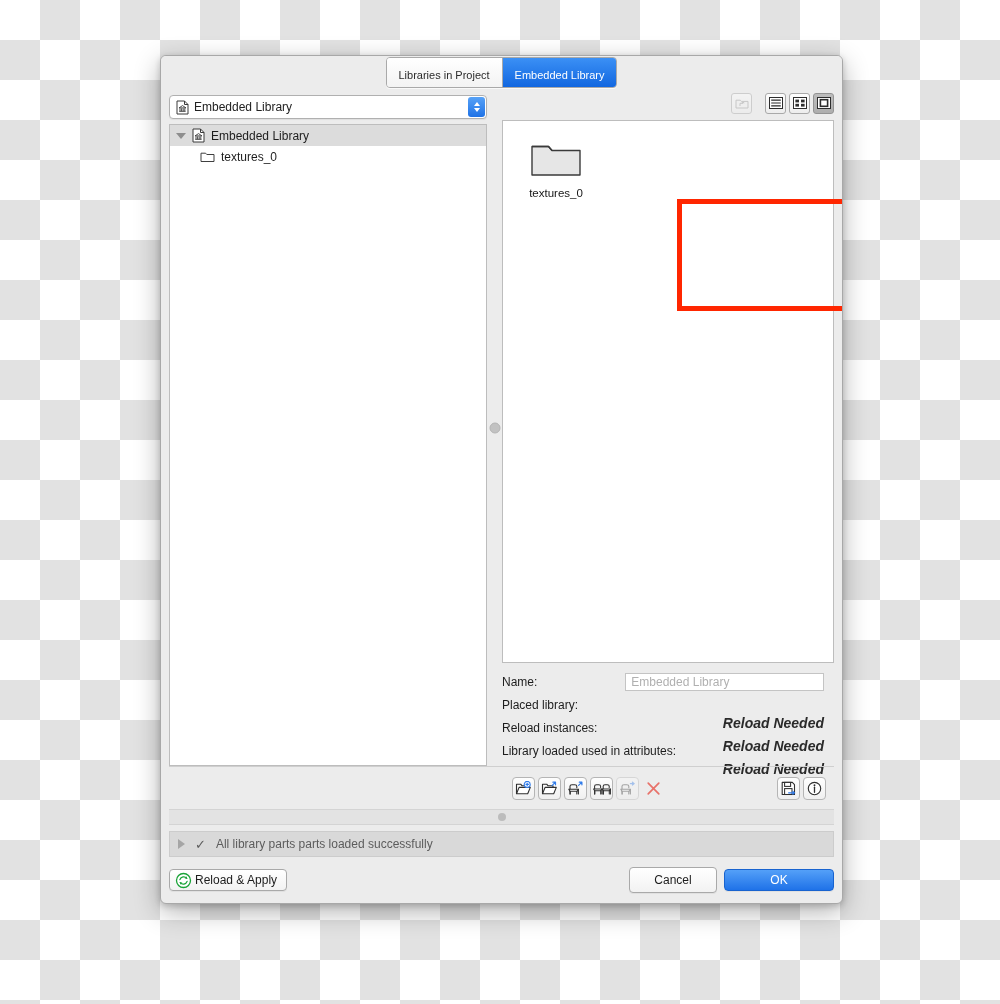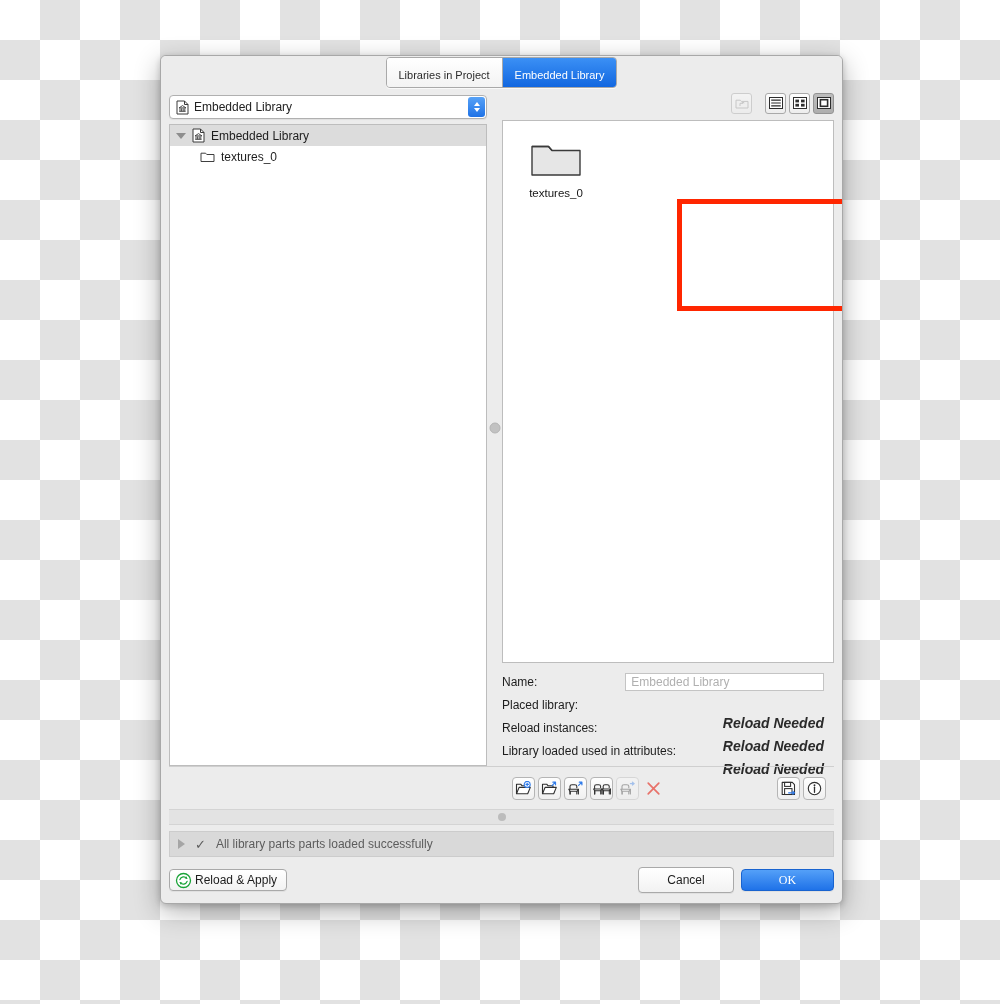--- a/index.html
+++ b/index.html
@@ -410,28 +410,27 @@
     background: linear-gradient(to bottom, #ffffff, #f2f2f2);
     display: inline-flex;
     align-items: center;
     justify-content: center;
     padding: 0 14px;
     box-sizing: border-box;
     white-space: nowrap;
     box-shadow: 0 1px 0 rgba(0,0,0,0.05);
   }
   .btn.reload { padding: 0 9px 0 5px; gap: 3px; }
-  .btn.cancel { width: 96px; padding: 12px; }
+  .btn.cancel { width: 88px; padding: 12px; }
   .btn.ok {
-    width: 93px; padding: 8px;
+    width: 110px; padding: 8px;
     margin-left: 7px;
     color: #fff;
     border-color: #1863cf;
     background: linear-gradient(to bottom, #54a0f8, #1f72e8);
-    font-family: Liberation Serif, serif;
   }
   .spacer { flex: 1 1 auto; }
 </style>
 </head>
 <body>
 
 <div id="backdrop"></div>
 
 <div id="window">
 

